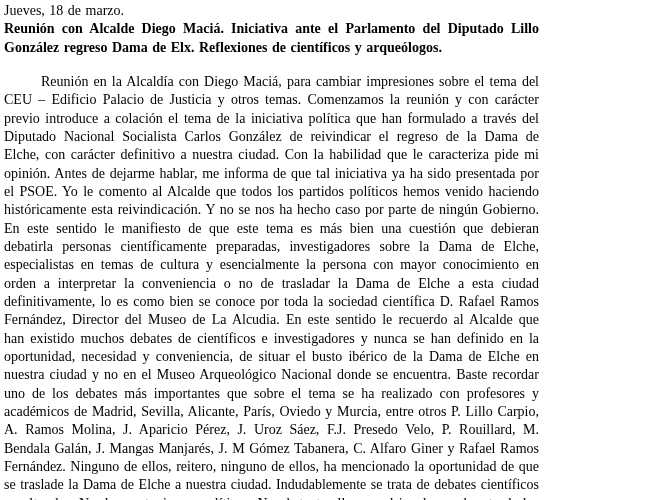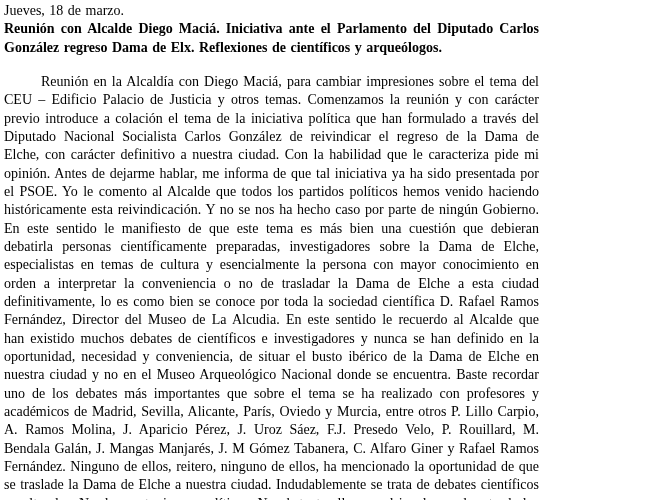--- a/index.html
+++ b/index.html
@@ -43,15 +43,15 @@
     text-indent: 37px;
     hyphens: none;
     margin-top: 16px;
   }
 </style>
 </head>
 <body>
 
 <div class="page">
   <p class="date-line">Jueves, 18 de marzo.</p>
-  <p class="entry-heading">Reunión con Alcalde Diego Maciá. Iniciativa ante el Parlamento del Diputado Carlos González regreso Dama de Elx. Reflexiones de científicos y arqueólogos.</p>
+  <p class="entry-heading">Reunión con Alcalde Diego Maciá. Iniciativa ante el Parlamento del Diputado Lillo González regreso Dama de Elx. Reflexiones de científicos y arqueólogos.</p>
   <p class="entry-paragraph">Reunión en la Alcaldía con Diego Maciá, para cambiar impresiones sobre el tema del CEU – Edificio Palacio de Justicia y otros temas. Comenzamos la reunión y con carácter previo introduce a colación el tema de la iniciativa política que han formulado a través del Diputado Nacional Socialista Carlos González de reivindicar el regreso de la Dama de Elche, con carácter definitivo a nuestra ciudad. Con la habilidad que le caracteriza pide mi opinión. Antes de dejarme hablar, me informa de que tal iniciativa ya ha sido presentada por el PSOE. Yo le comento al Alcalde que todos los partidos políticos hemos venido haciendo históricamente esta reivindicación. Y no se nos ha hecho caso por parte de ningún Gobierno. En este sentido le manifiesto de que este tema es más bien una cuestión que debieran debatirla personas científicamente preparadas, investigadores sobre la Dama de Elche, especialistas en temas de cultura y esencialmente la persona con mayor conocimiento en orden a interpretar la conveniencia o no de trasladar la Dama de Elche a esta ciudad definitivamente, lo es como bien se conoce por toda la sociedad científica D. Rafael Ramos Fernández, Director del Museo de La Alcudia. En este sentido le recuerdo al Alcalde que han existido muchos debates de científicos e investigadores y nunca se han definido en la oportunidad, necesidad y conveniencia, de situar el busto ibérico de la Dama de Elche en nuestra ciudad y no en el Museo Arqueológico Nacional donde se encuentra. Baste recordar uno de los debates más importantes que sobre el tema se ha realizado con profesores y académicos de Madrid, Sevilla, Alicante, París, Oviedo y Murcia, entre otros P. Lillo Carpio, A. Ramos Molina, J. Aparicio Pérez, J. Uroz Sáez, F.J. Presedo Velo, P. Rouillard, M. Bendala Galán, J. Mangas Manjarés, J. M Gómez Tabanera, C. Alfaro Giner y Rafael Ramos Fernández. Ninguno de ellos, reitero, ninguno de ellos, ha mencionado la oportunidad de que se traslade la Dama de Elche a nuestra ciudad. Indudablemente se trata de debates científicos y culturales. No de oportunismos políticos. No obstante ello, yo, al igual que el resto de los ciudadanos de Elche desearíamos por propio pundonor y estima, el que la Dama estuviera aquí. Pero hallándose en Madrid la visitan millones de personas al año. Visitas de todo el mundo. Aquí en Elche triste y</p>
 </div>
 
 </body></html>

